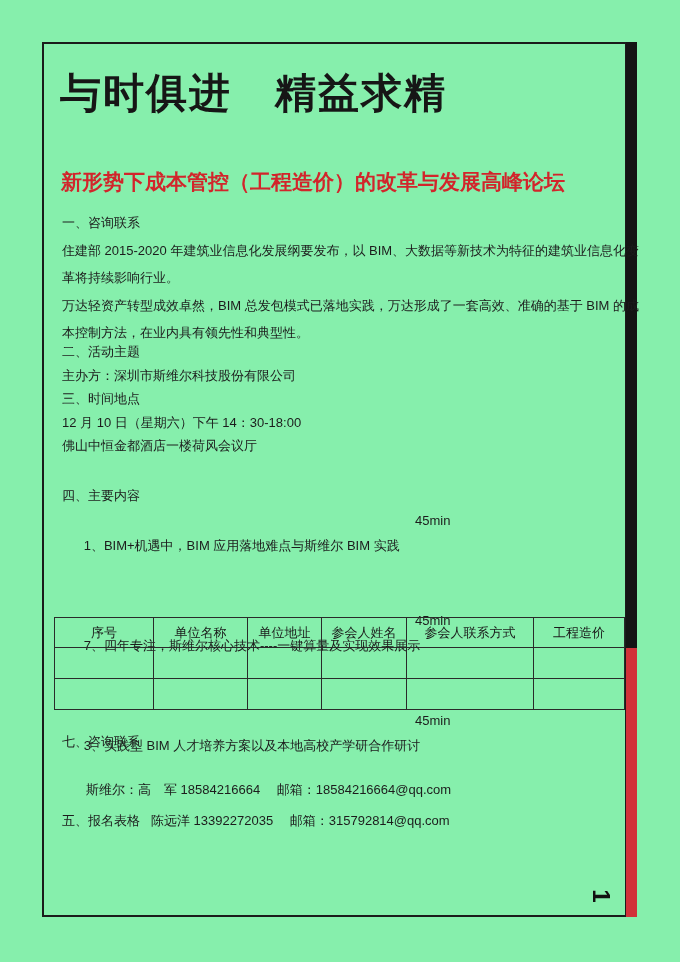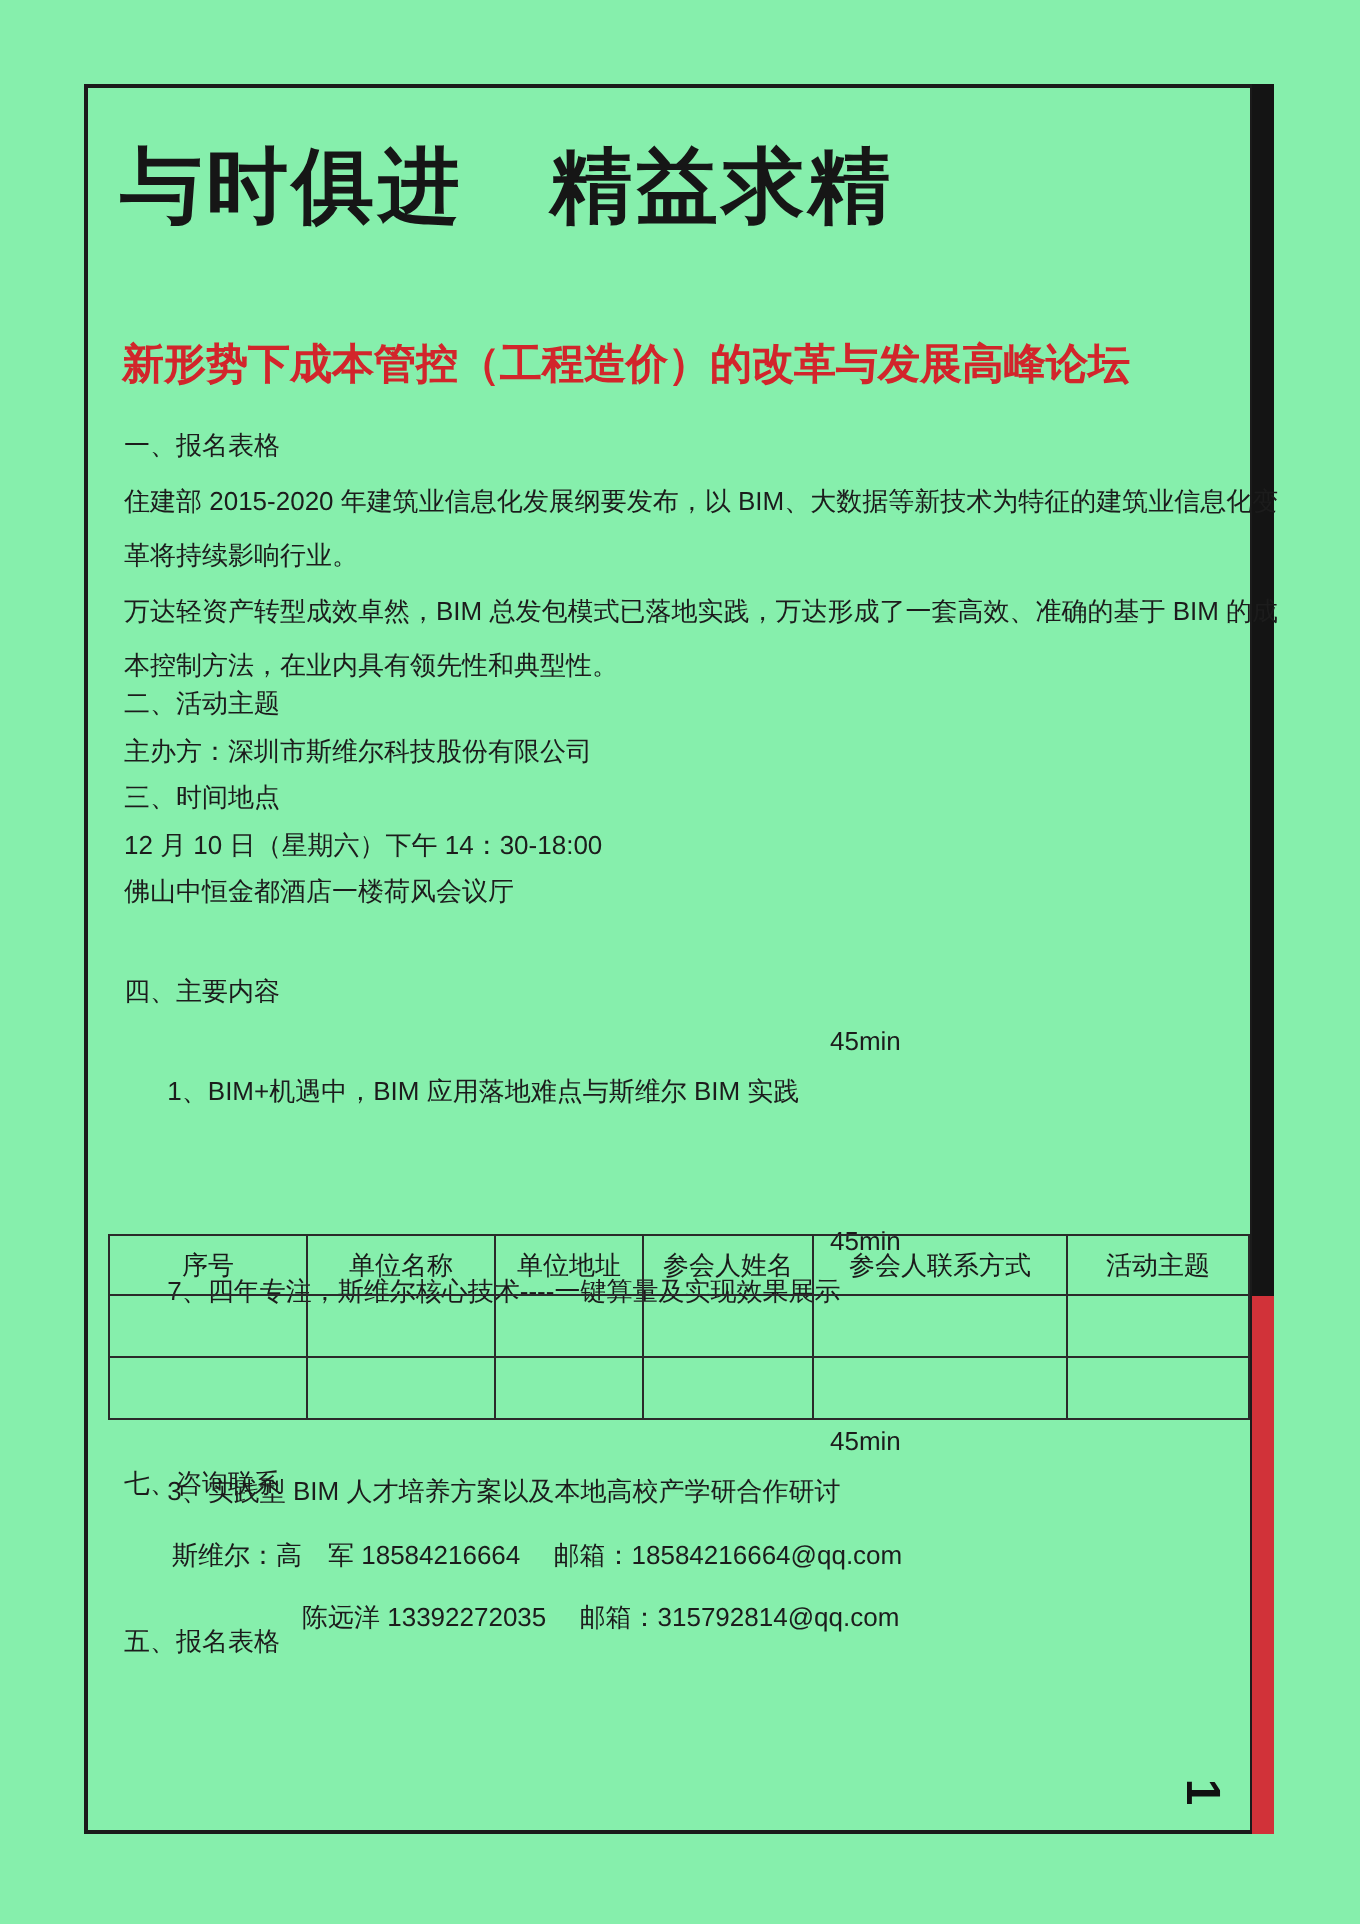--- a/index.html
+++ b/index.html
@@ -20,38 +20,38 @@
   .agenda{position:relative;}
   .agenda .dur{position:absolute;left:353px;top:0;}
   table.signup{position:absolute;left:54px;top:617px;width:570px;border-collapse:collapse;table-layout:fixed;}
   table.signup th,table.signup td{border:1px solid #2a2a2a;font-size:13px;font-weight:400;text-align:center;padding:0;}
   table.signup th{height:29px;vertical-align:middle;margin-left:22px;}
   table.signup td{height:30px;}
   #blockD{position:absolute;left:62px;top:730px;}
   #blockD .bline{line-height:24px;}
   #contacts{position:absolute;left:62px;top:762px;}
   #contacts .bline{line-height:31px;}
-  #contacts .c1{padding-left:24px;}
+  #contacts .c1{padding-left:24px;margin-top:12px;}
   #contacts .c2{padding-left:89px;}
   .pagenum{position:absolute;left:594px;top:882px;font-size:24px;font-weight:700;color:#111;transform:rotate(90deg);transform-origin:center;}
 </style>
 </head>
 <body>
 
 <div class="page">
 
   <div class="border-box"></div>
   <div class="bar-black"></div>
   <div class="bar-red"></div>
 
   <div class="title">与时俱进　精益求精</div>
   <div class="subtitle">新形势下成本管控（工程造价）的改革与发展高峰论坛</div>
 
   <div id="blockA">
-    <div class="bline">一、报名表格</div>
+    <div class="bline">一、咨询联系</div>
     <div class="bline">住建部 2015-2020 年建筑业信息化发展纲要发布，以 BIM、大数据等新技术为特征的建筑业信息化变</div>
     <div class="bline">革将持续影响行业。</div>
     <div class="bline">万达轻资产转型成效卓然，BIM 总发包模式已落地实践，万达形成了一套高效、准确的基于 BIM 的成</div>
     <div class="bline">本控制方法，在业内具有领先性和典型性。</div>
   </div>
 
   <div id="blockB">
     <div class="bline">二、活动主题</div>
     <div class="bline">主办方：深圳市斯维尔科技股份有限公司</div>
     <div class="bline">三、时间地点</div>
@@ -85,21 +85,21 @@
         <col style="width:127px">
         <col style="width:91px">
     </colgroup>
     <tbody>
         <tr>
       <th>序号</th>
       <th>单位名称</th>
       <th>单位地址</th>
       <th>参会人姓名</th>
       <th>参会人联系方式</th>
-      <th>活动主题</th>
+      <th>工程造价</th>
     </tr>
     <tr>
       <td></td>
       <td></td>
       <td></td>
       <td></td>
       <td></td>
       <td></td>
     </tr>
     <tr>

